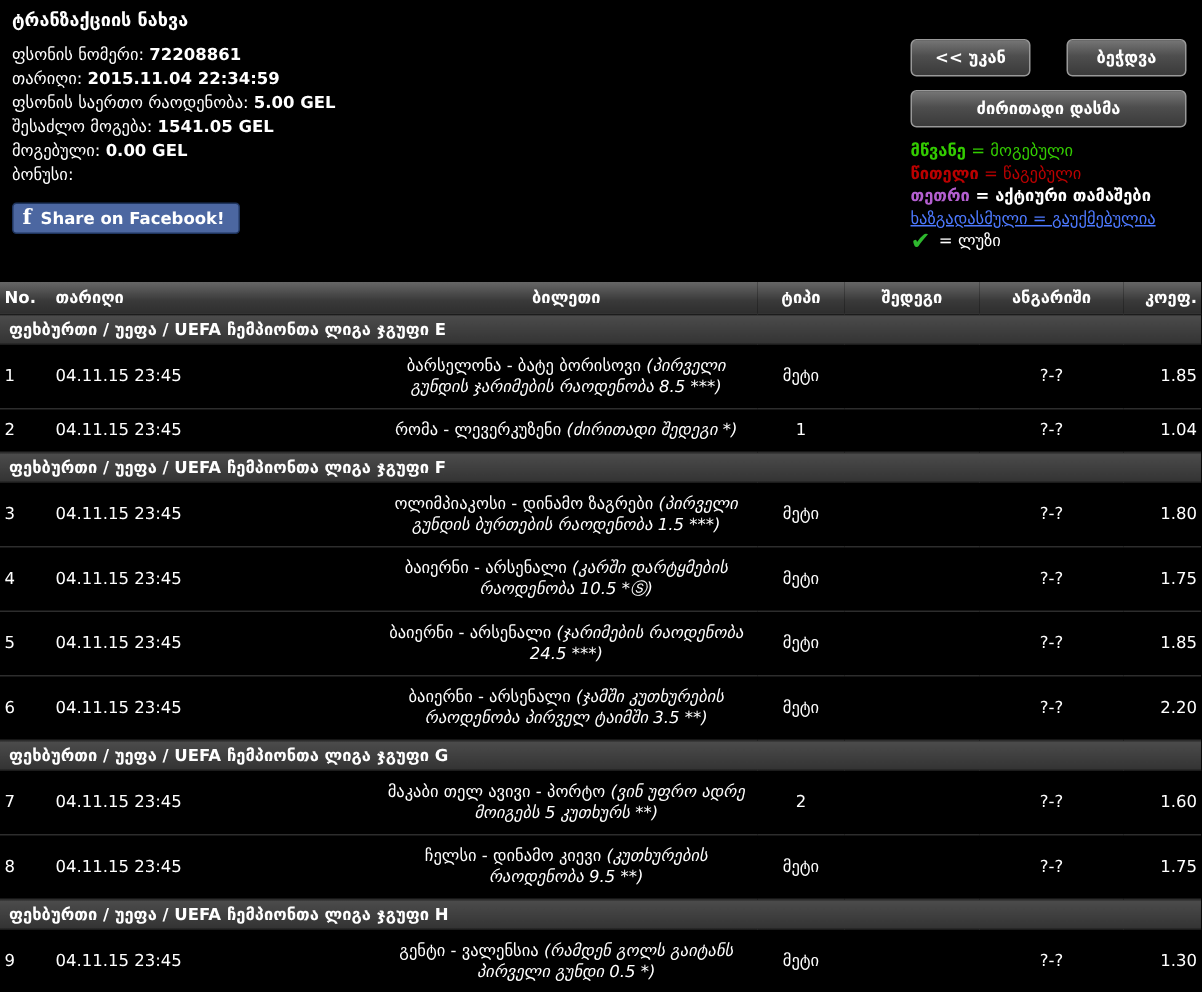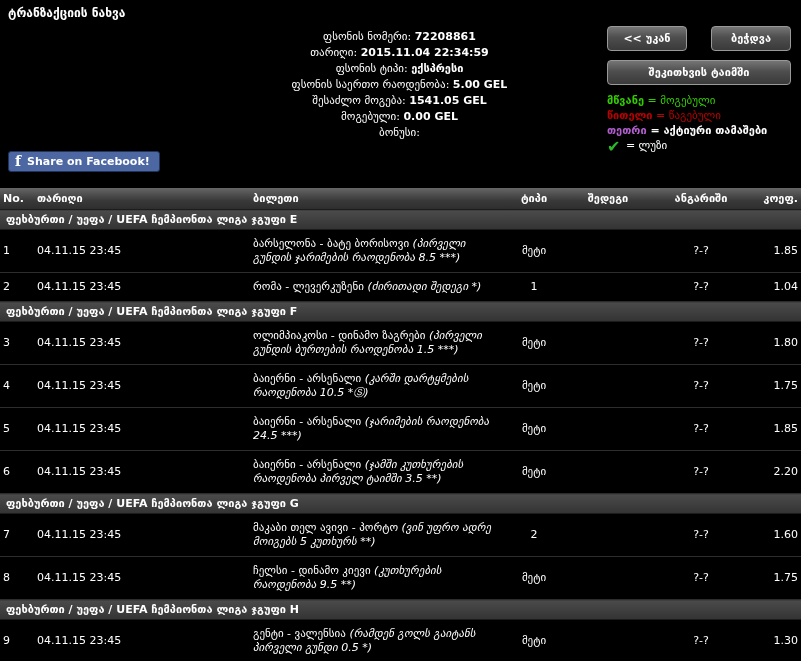--- a/index.html
+++ b/index.html
@@ -4,21 +4,21 @@
 <style>
   * { box-sizing: border-box; }
   html, body { margin: 0; padding: 0; background: #000; }
   .page {
     width: 801px; height: 661px; background: #000; color: #fff;
     font-family: "DejaVu Sans", sans-serif; font-size: 11px;
     position: relative; overflow: hidden;
   }
   .top { position: relative; height: 188px; padding: 6px 10px 0 8px; }
   .page-title { font-size: 12px; font-weight: bold; margin: 0 0 9px 0; }
-  .info-line { line-height: 16px; white-space: nowrap; text-align: center; }
+  .info-line { line-height: 16px; white-space: nowrap; }
   .info-value { font-weight: bold; }
   .fb-btn {
     display: inline-flex; align-items: center; gap: 6px; margin-top: 10px;
     background: #4c67a1; border: 1px solid #1f355e; border-radius: 3px;
     padding: 2px 9px 3px 6px; cursor: pointer;
   }
   .fb-f { font-family: "DejaVu Serif", serif; font-weight: bold; font-size: 14px; line-height: 14px; color: #fff; }
   .fb-label { font-weight: bold; font-size: 11px; color: #fff; }
   .right-panel { position: absolute; top: 26px; right: 10px; width: 184px; }
   .btn-row { display: flex; gap: 24px; }
@@ -34,21 +34,21 @@
   .legend-check { font-size: 16px; font-weight: bold; vertical-align: middle; margin-right: 2px; }
 
   .bet-table { width: 100%; border-collapse: collapse; table-layout: fixed; }
   .bet-table thead th {
     background: linear-gradient(#666, #393939 60%, #2e2e2e);
     font-size: 11px; font-weight: bold; padding: 4px 3px;
     border-bottom: 1px solid #1c1c1c; color: #fff;
   }
   th.c-no, td.c-no { width: 34px; text-align: left; padding-left: 6px; }
   th.c-date, td.c-date { width: 216px; text-align: left; }
-  th.c-ticket, td.c-ticket { width: 255px; text-align: left; }
+  th.c-ticket, td.c-ticket { width: 255px; text-align: center; }
   th.c-type, td.c-type { width: 58px; text-align: center; }
   th.c-result, td.c-result { width: 90px; text-align: center; }
   th.c-score, td.c-score { width: 96px; text-align: center; }
   th.c-coef, td.c-coef { width: 52px; text-align: right; padding-right: 9px; }
   .group-row td {
     background: linear-gradient(#4b4b4b, #333333);
     font-weight: bold; padding: 3px 6px; font-size: 11px;
     border-bottom: 1px solid #1c1c1c;
   }
   .data-row td { padding: 7px 3px; border-bottom: 1px solid #2d2d2d; vertical-align: middle; font-size: 11px; line-height: 14px; }
@@ -57,42 +57,42 @@
 </head>
 <body>
 
 <div class="page">
   <div class="top">
     <h1 class="page-title">ტრანზაქციის ნახვა</h1>
 
     <div>
         <div class="info-line"><span class="info-label">ფსონის ნომერი: </span><span class="info-value">72208861</span></div>
         <div class="info-line"><span class="info-label">თარიღი: </span><span class="info-value">2015.11.04 22:34:59</span></div>
-        <div class="info-line"><span class="info-label">ფსონის ტიპი: </span><span class="info-value">ექსპრესი</span></div>
         <div class="info-line"><span class="info-label">ფსონის საერთო რაოდენობა: </span><span class="info-value">5.00 GEL</span></div>
         <div class="info-line"><span class="info-label">შესაძლო მოგება: </span><span class="info-value">1541.05 GEL</span></div>
         <div class="info-line"><span class="info-label">მოგებული: </span><span class="info-value">0.00 GEL</span></div>
         <div class="info-line"><span class="info-label">ბონუსი: </span><span class="info-value"></span></div>
       </div>
 
     <div class="fb-btn">
       <span class="fb-f">f</span>
       <span class="fb-label">Share on Facebook!</span>
     </div>
 
     <div class="right-panel">
       <div class="btn-row">
         <button class="btn">&lt;&lt; უკან</button>
         <button class="btn">ბეჭდვა</button>
       </div>
-      <button class="btn btn-ask">შეკითხვის ტაიმში</button>
+      <button class="btn btn-ask">ძირითადი დასმა</button>
       <div class="legend">
           <div class="legend-line"><span class="legend-part" style="color: rgb(51, 204, 0); font-weight: bold;">მწვანე</span><span class="legend-part" style="color: rgb(51, 204, 0);"> = მოგებული</span></div>
           <div class="legend-line"><span class="legend-part" style="color: rgb(187, 0, 0); font-weight: bold;">წითელი</span><span class="legend-part" style="color: rgb(187, 0, 0);"> = წაგებული</span></div>
           <div class="legend-line"><span class="legend-part" style="color: rgb(180, 95, 208); font-weight: bold;">თეთრი</span><span class="legend-part" style="color: rgb(255, 255, 255); font-weight: bold;"> = აქტიური თამაშები</span></div>
+          <div class="legend-line"><span class="legend-part" style="color: rgb(77, 121, 255); text-decoration: underline;">ხაზგადასმული = გაუქმებულია</span></div>
           <div class="legend-line"><span class="legend-check" style="color: rgb(46, 184, 46);">✔</span><span class="legend-part" style="color: rgb(255, 255, 255);"> = ლუზი</span></div>
         </div>
     </div>
   </div>
 
   <table class="bet-table">
     <thead>
       <tr>
         <th class="c-no">No.</th>
         <th class="c-date">თარიღი</th>

